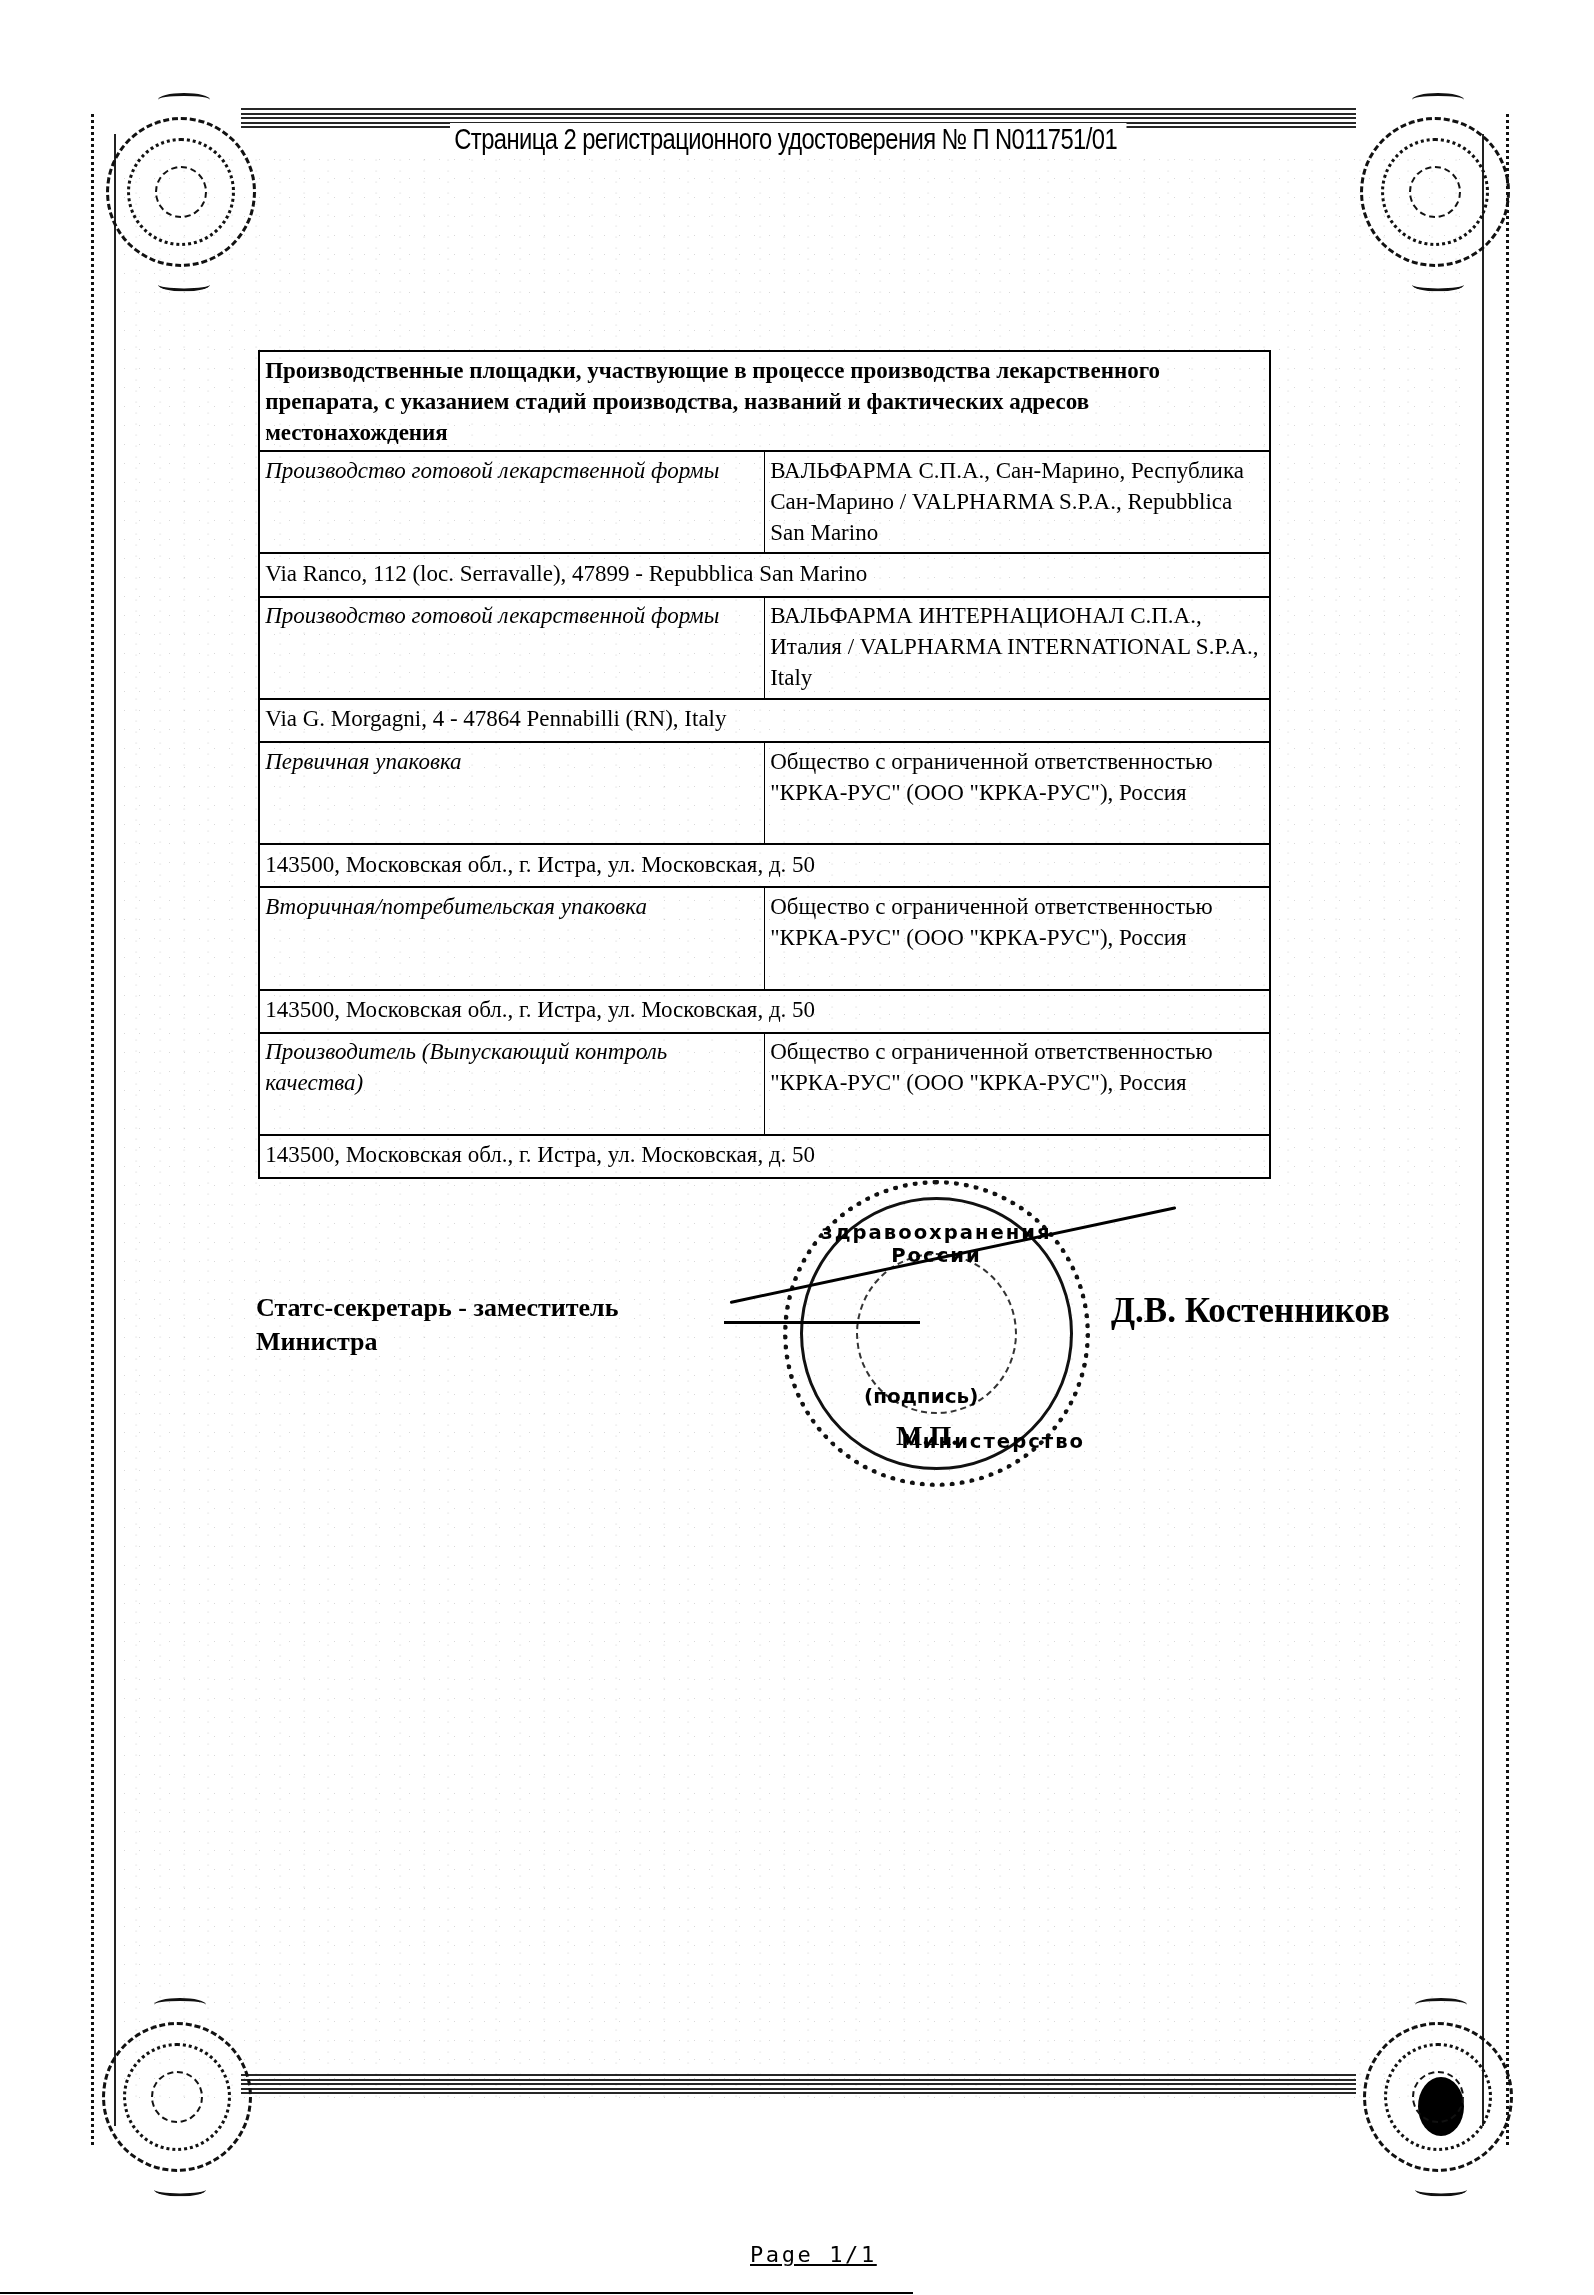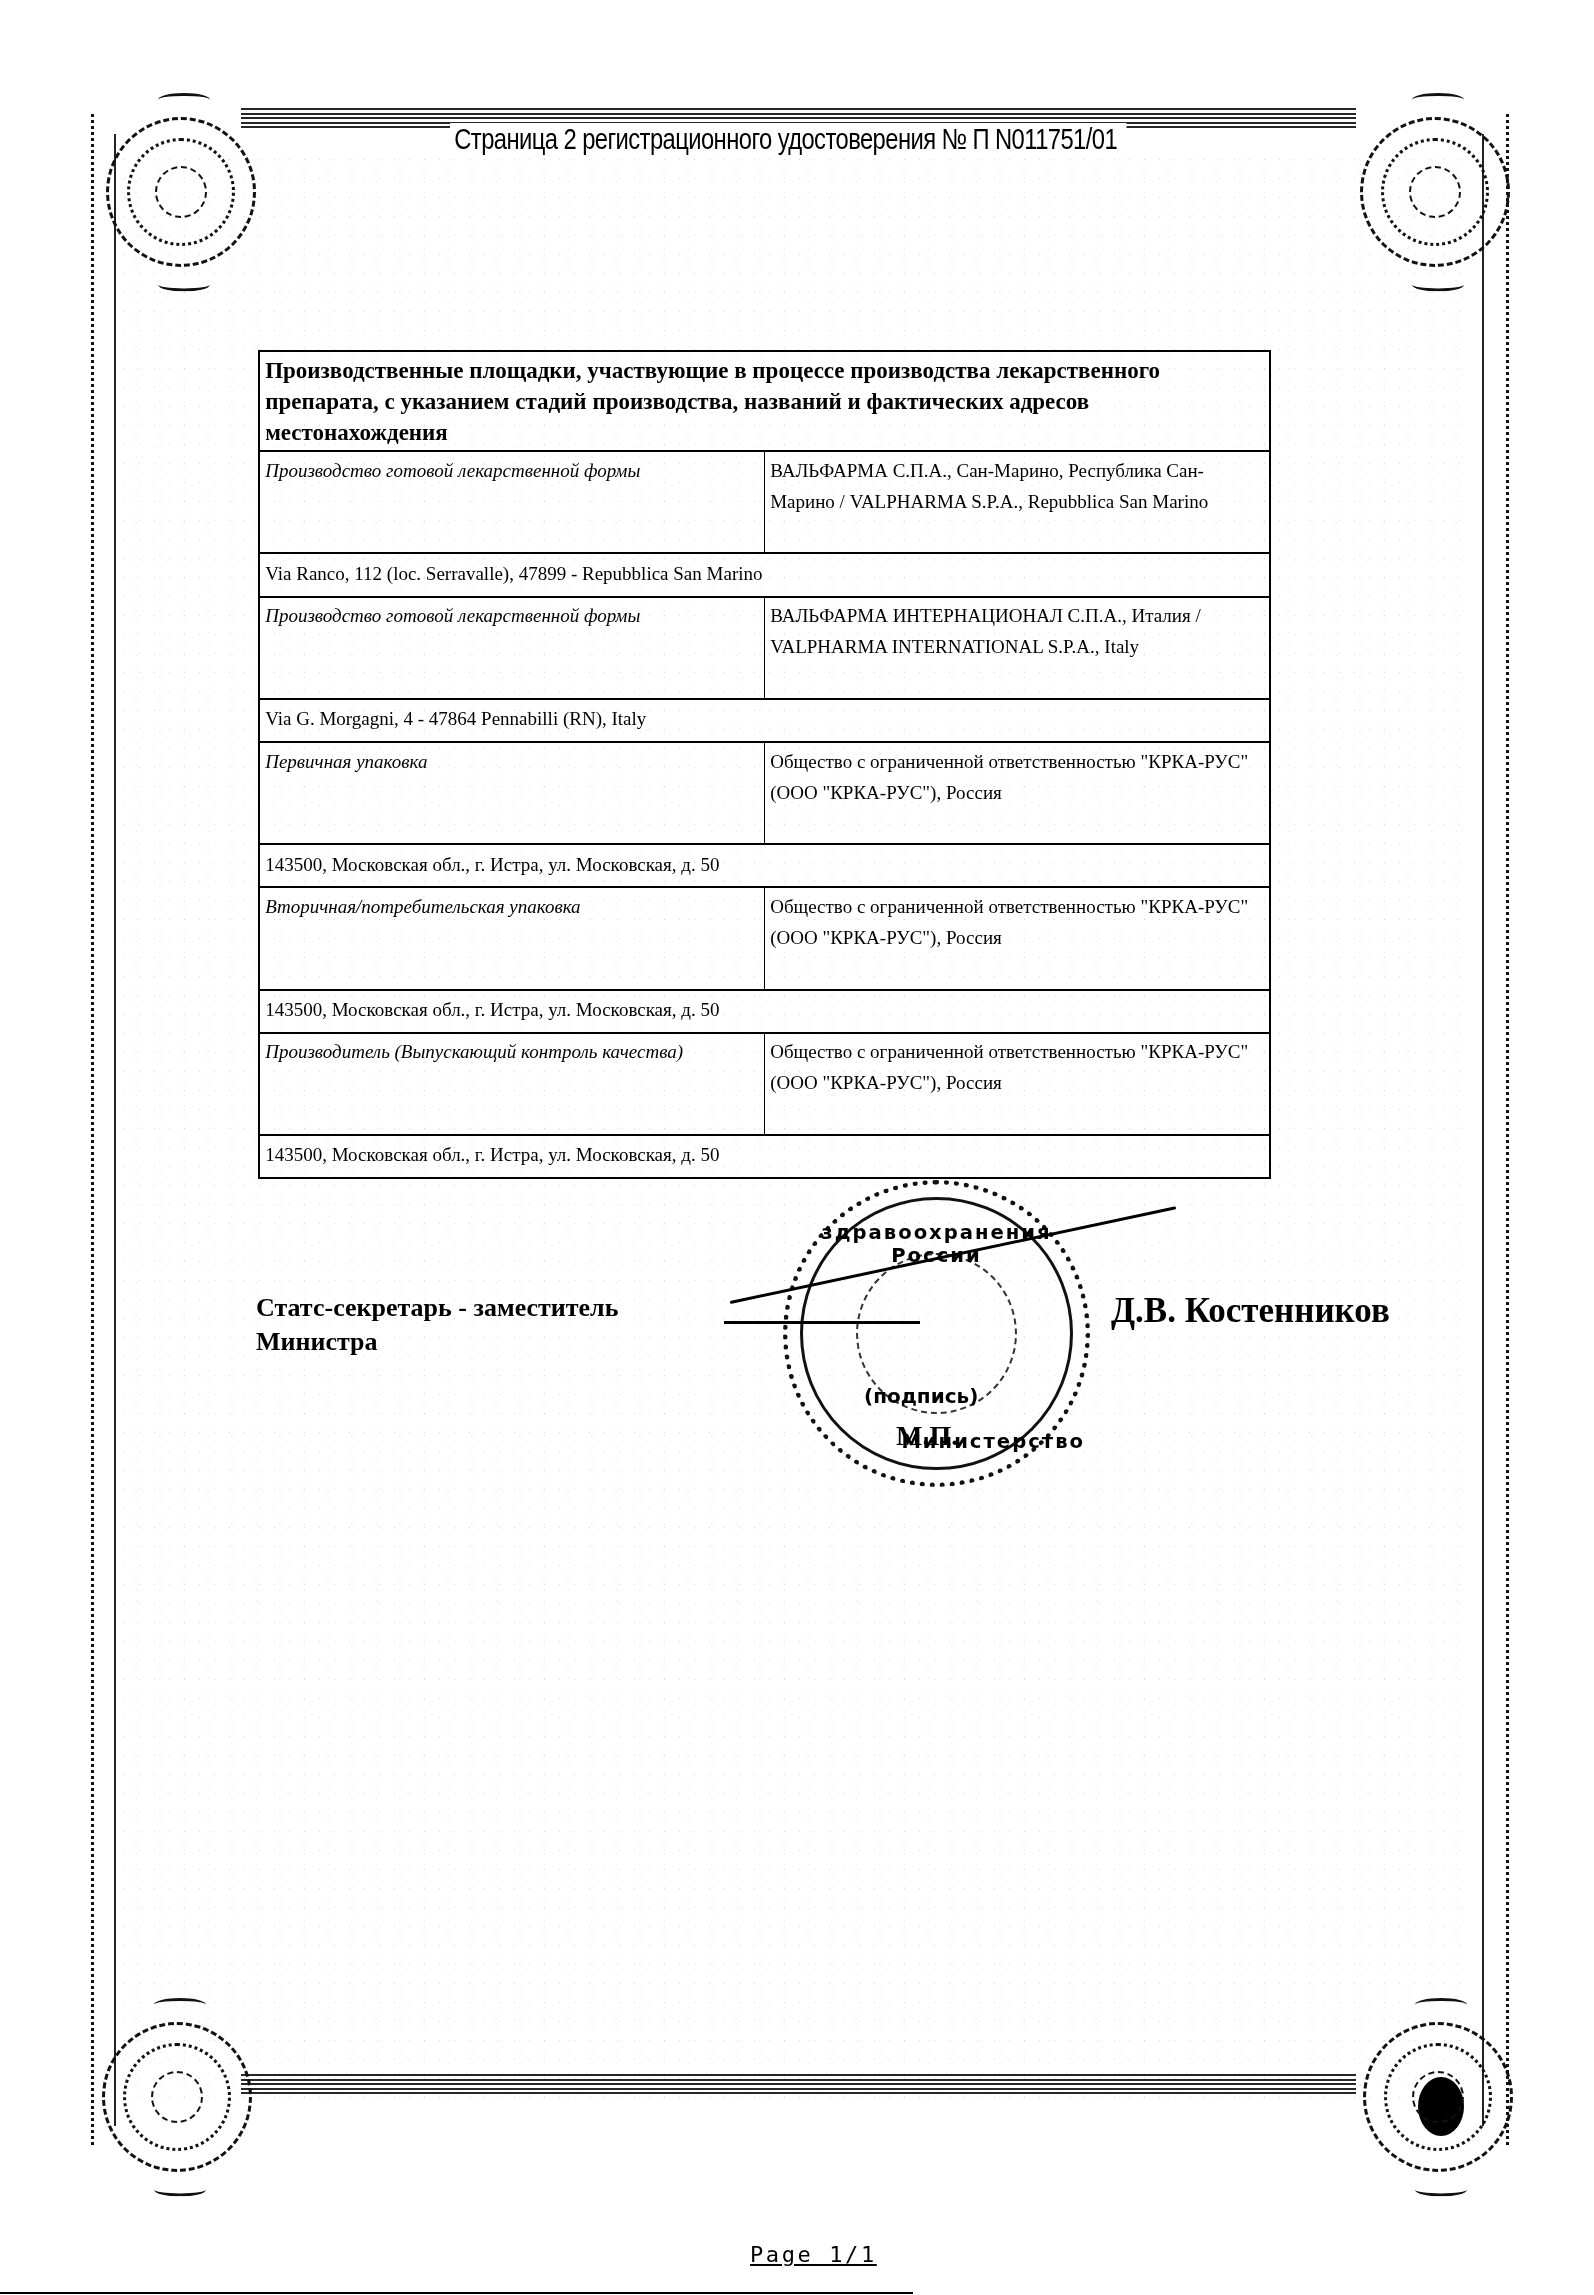--- a/index.html
+++ b/index.html
@@ -71,21 +71,21 @@
     white-space: nowrap; background: #fff; padding: 0 5.2px;
   }
 
   
   .reg-table {
     position: absolute; left: 258px; top: 350px; width: 1013px;
     border-collapse: collapse; table-layout: fixed;
   }
   .reg-table td {
     border: 2.6px solid #000; vertical-align: top;
-    padding: 2.6px 5.2px; font-size: 19px; line-height: 31px;
+    padding: 2.6px 5.2px; font-size: 23px; line-height: 31px;
   }
   .reg-table td.head {
     font-weight: bold; font-size: 23px; line-height: 31px; height: 93px;
   }
   .reg-table td.stage {
     font-style: italic; width: 636px; border-right: 1.3px solid #000; height: 95px;
   }
   .reg-table td.org { height: 95px; border-left: 1.3px solid #000; }
   .reg-table td.addr { height: 36px; line-height: 34px; margin-left: 33px; }
 

